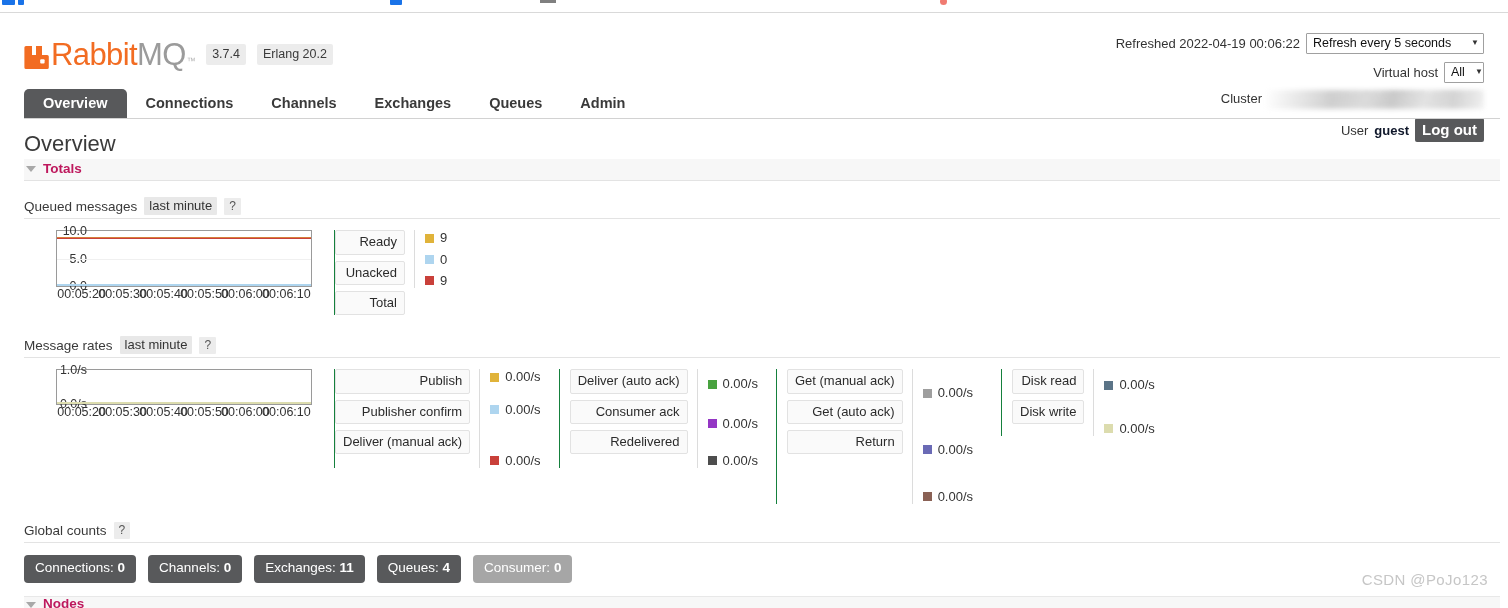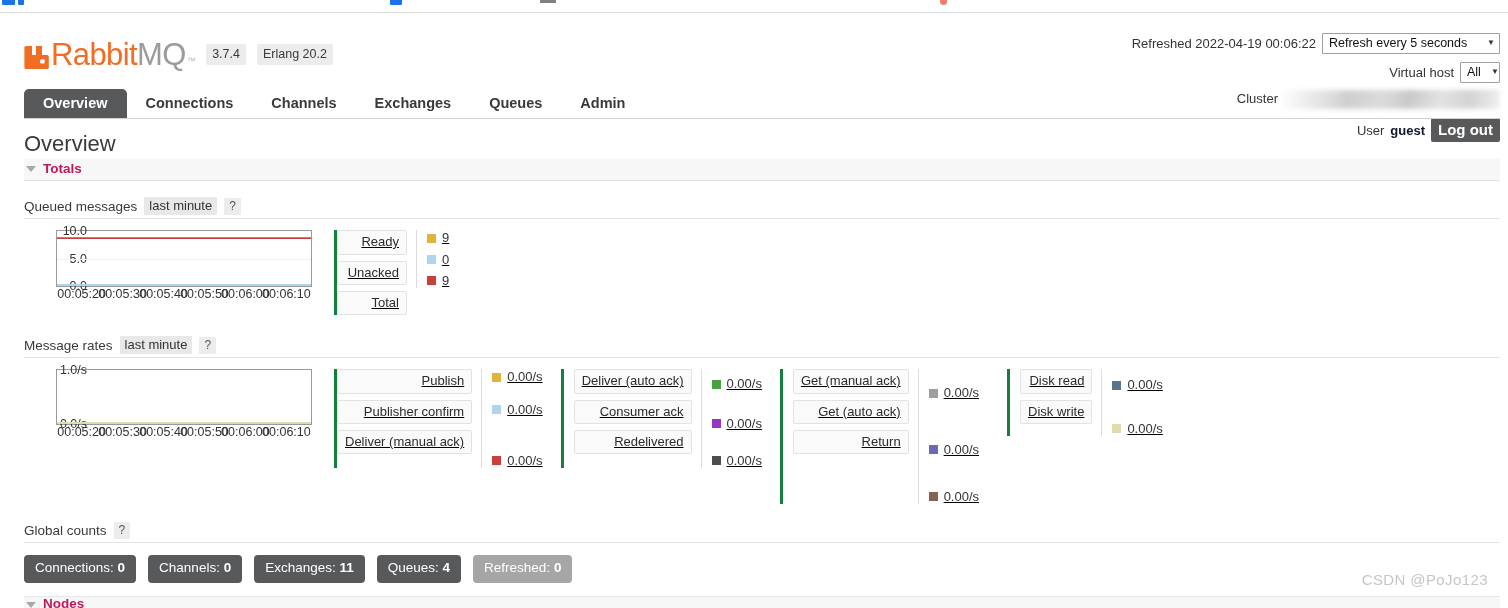--- a/index.html
+++ b/index.html
@@ -87,21 +87,21 @@
     font-size: 12.5px;
     padding: 3px 6px 4px;
     border-radius: 2px;
     line-height: 1.15;
     white-space: nowrap;
   }
 
   
   .header-right {
     position: absolute;
-    right: 8px; top: 20px;
+    right: 24px; top: 20px;
     text-align: right;
     font-size: 13px;
     color: #333;
     line-height: 1;
   }
   .hr-row {
     display: flex;
     align-items: center;
     justify-content: flex-end;
     gap: 6px;
@@ -249,21 +249,21 @@
     width: 288px;
     flex: 0 0 288px;
   }
   .chart-inner {
     position: relative;
     margin-left: 32px;
     height: 57px;
     border: 1px solid #9a9a9a;
     background: #fff;
   }
-  .chart.rates .chart-inner { height: 56px; }
+  .chart.rates .chart-inner { height: 36px; }
   .ytick {
     position: absolute;
     right: calc(100% - 30px);
     text-align: right;
     font-size: 12.5px;
     color: #333;
     width: 58px;
     line-height: 1;
     transform: translateY(-50%);
     white-space: nowrap;
@@ -293,24 +293,23 @@
     color: #333;
     line-height: 1;
     white-space: nowrap;
     transform: translateX(-50%);
   }
 
   
   .legend-group {
     display: flex;
     align-items: flex-start;
-    border-left: 3px solid #15803d;
+    border-left: 1px solid #15803d;
     padding-left: 0;
     margin-left: 0;
-    text-decoration: underline;
   }
   .legend-btns {
     display: flex;
     flex-direction: column;
     gap: 6px;
     padding-right: 9px;
   }
   .legend-vals {
     display: flex;
     flex-direction: column;
@@ -639,21 +638,21 @@
       </span>
       <span class="count-badge">
         <span>Exchanges:</span>
         <b>11</b>
       </span>
       <span class="count-badge">
         <span>Queues:</span>
         <b>4</b>
       </span>
       <span class="count-badge muted">
-        <span>Refreshed:</span>
+        <span>Consumer:</span>
         <b>0</b>
       </span>
     </div>
 
     <div class="nodes-head">
       <span class="tri"></span>
       <span class="section-title">Nodes</span>
     </div>
   </div>
 

